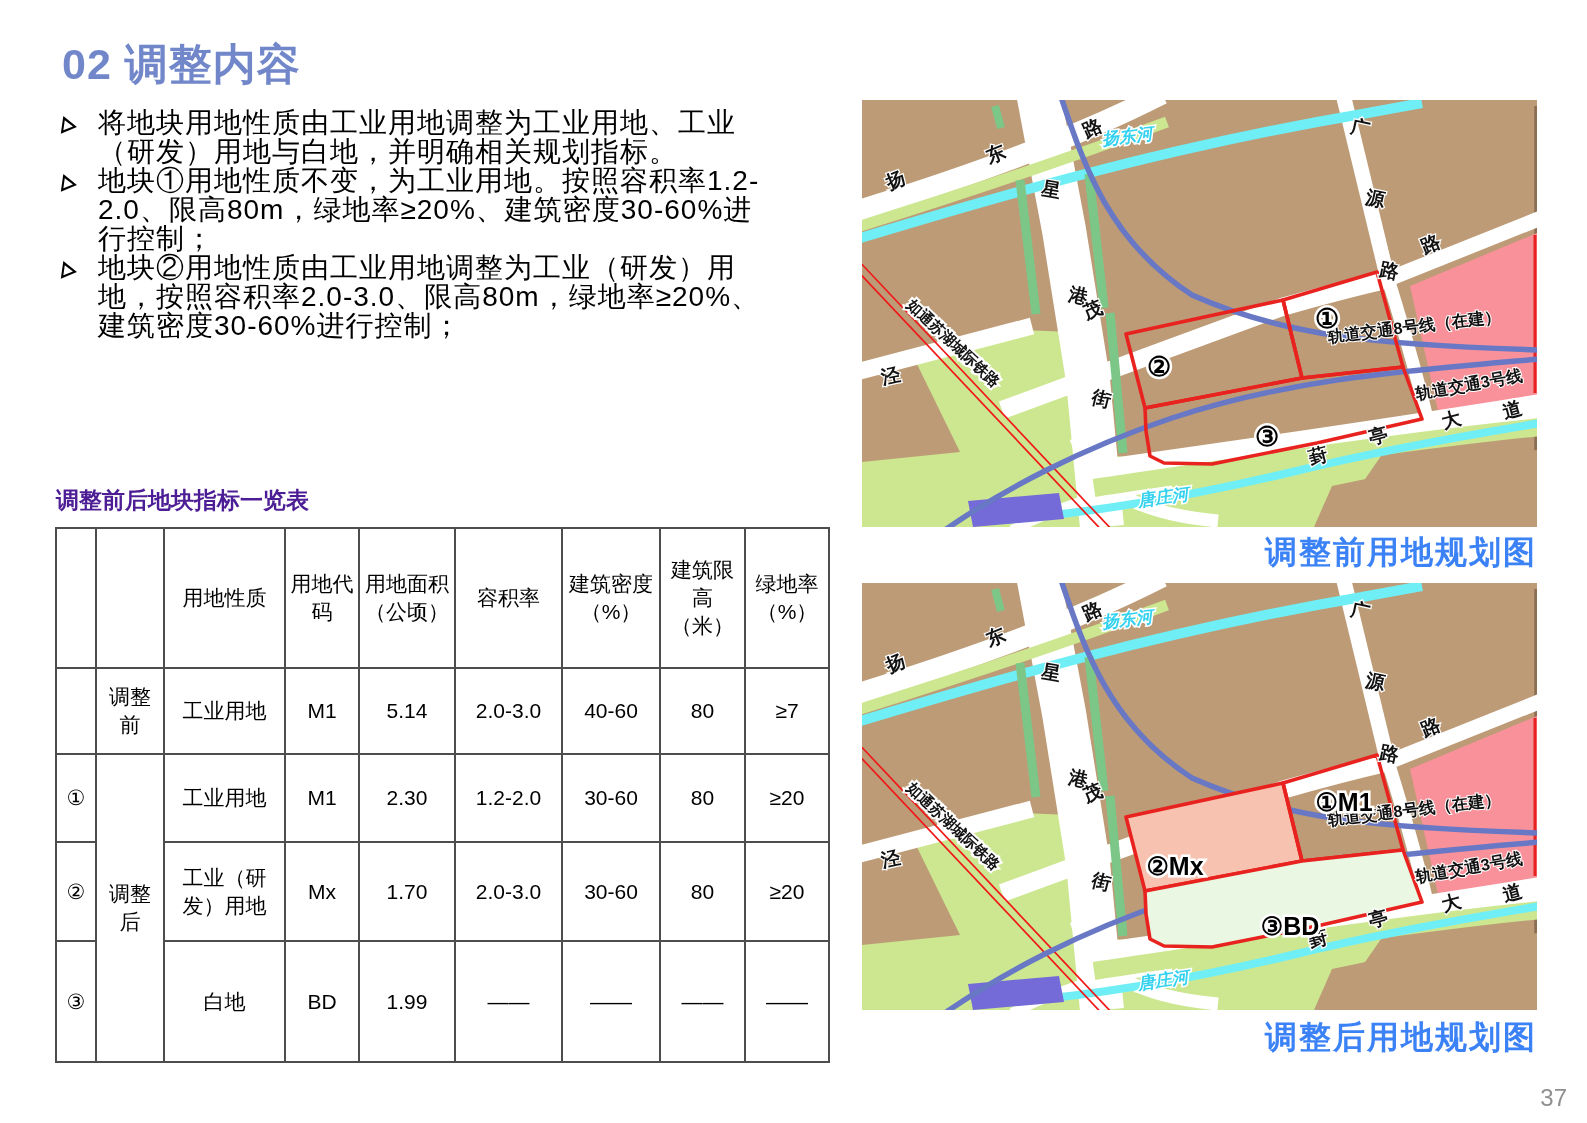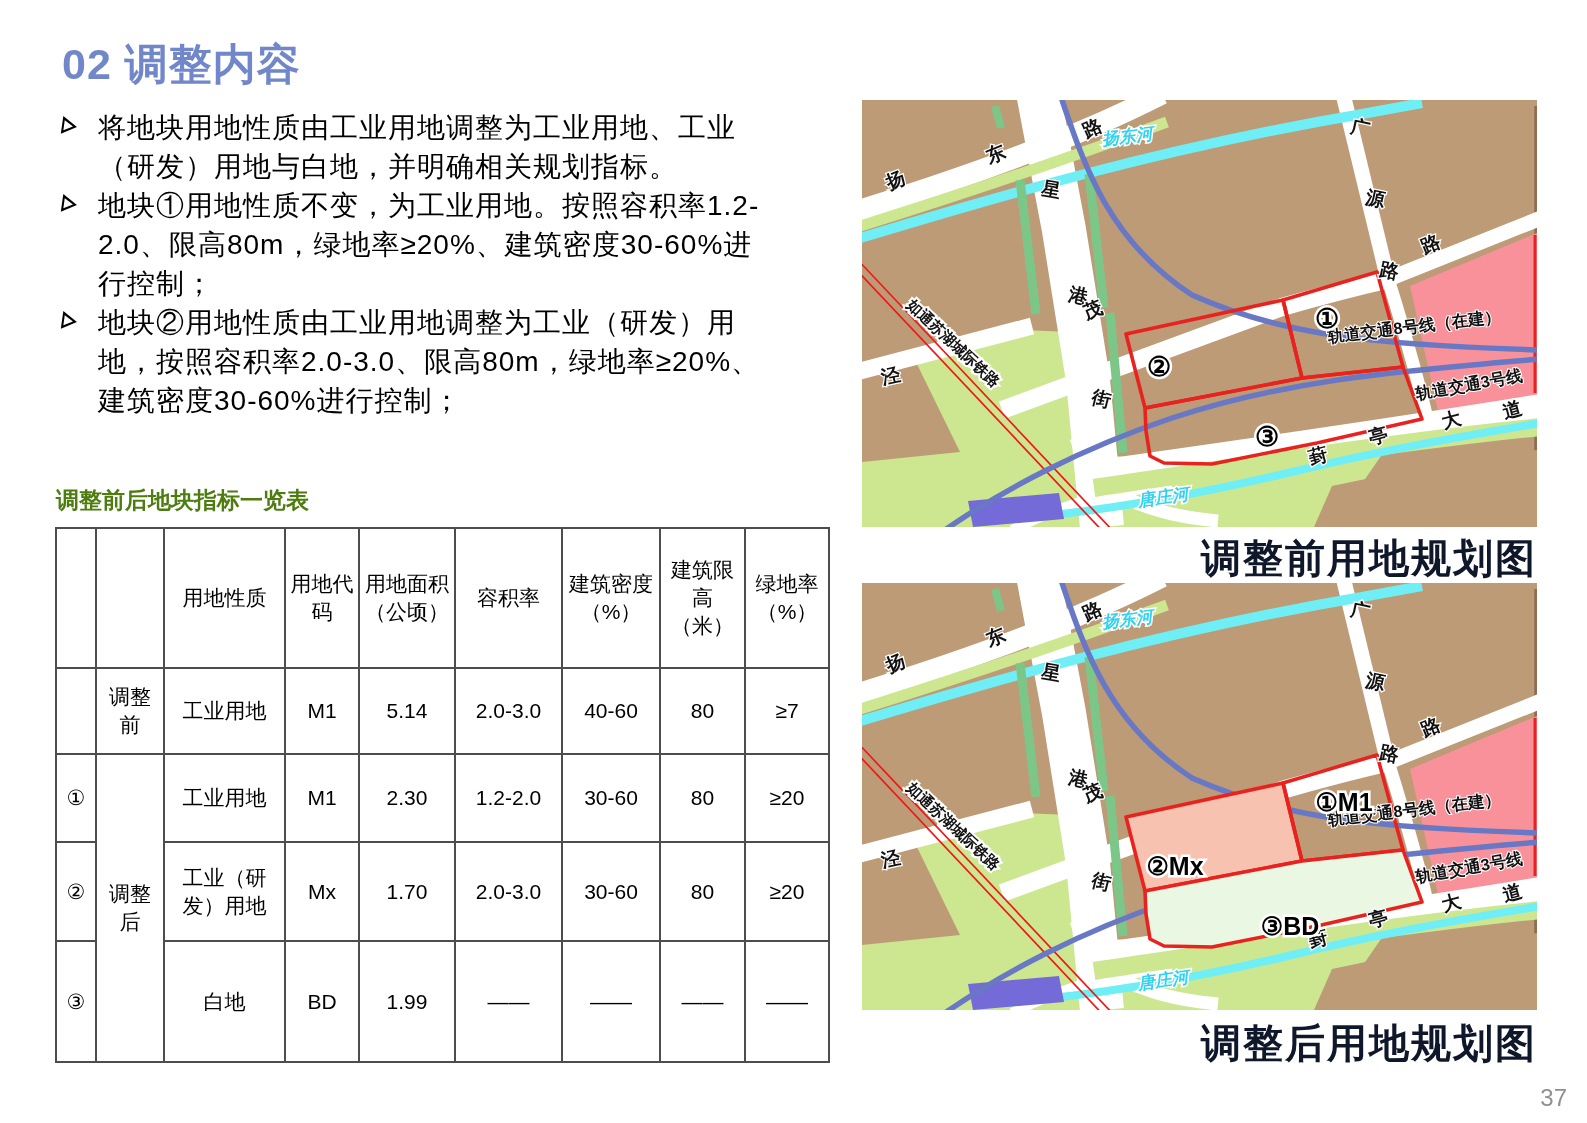--- a/index.html
+++ b/index.html
@@ -2,36 +2,36 @@
 <html><head>
 <meta charset="utf-8">
 <style>
   html,body{margin:0;padding:0;background:#ffffff;}
   body{font-family:"Liberation Sans", sans-serif; width:1587px; height:1123px; position:relative; overflow:hidden; color:#111;}
   .abs{position:absolute;}
   
   #page-title{left:62px; top:20px; font-size:43px; font-weight:bold; letter-spacing:1px;margin-top:16px;}
   
   #bullets{left:62px; top:108px; width:712px;}
-  .bullet{position:relative; padding-left:36px; font-size:28px; line-height:39px; letter-spacing:1px; color:#000;}
+  .bullet{position:relative; padding-left:36px; font-size:28px; line-height:29px; letter-spacing:1px; color:#000;}
   .bullet .arrow{position:absolute; left:0; top:9px; width:0; height:0;
       border-top:9px solid transparent; border-bottom:9px solid transparent; border-left:15px solid #000;
       transform:rotate(8deg);}
   .bullet .arrow::after{content:""; position:absolute; left:-13px; top:-5px; width:0; height:0;
       border-top:5px solid transparent; border-bottom:5px solid transparent; border-left:9px solid #fff;}
   
-  #table-title{left:56px; top:485px; font-size:23px; font-weight:bold; color:#4d7c0f;}
+  #table-title{left:56px; top:485px; font-size:23px; font-weight:bold; color:#4c1d95;}
   #spec-table{left:55px; top:527px; border-collapse:collapse; table-layout:fixed;}
   #spec-table td{border:2px solid #4d4d4d; text-align:center; vertical-align:middle;
       font-size:21px; color:#000; padding:2px 3px; line-height:28px; overflow:hidden;}
   
   .map{left:862px; width:675px; height:427px;}
   #map-before{top:100px;}
   #map-after{top:583px;}
-  .map-caption{left:1050px; width:487px; text-align:right; font-size:40px; font-weight:bold; color:#0f172a; letter-spacing:2px;}
+  .map-caption{left:1050px; width:487px; text-align:right; font-size:32px; font-weight:bold; color:#3b82f6; letter-spacing:2px;}
   #caption-before{top:531px;}
   #caption-after{top:1016px;}
   #page-number{right:20px; top:1084px; font-size:24px; color:#8f8f8f;}
   svg text{font-family:"Liberation Sans", sans-serif;}
 </style>
 </head>
 <body>
 
 <h1 id="page-title" class="abs" style="color: rgb(113, 135, 202);">02 调整内容</h1>
 

